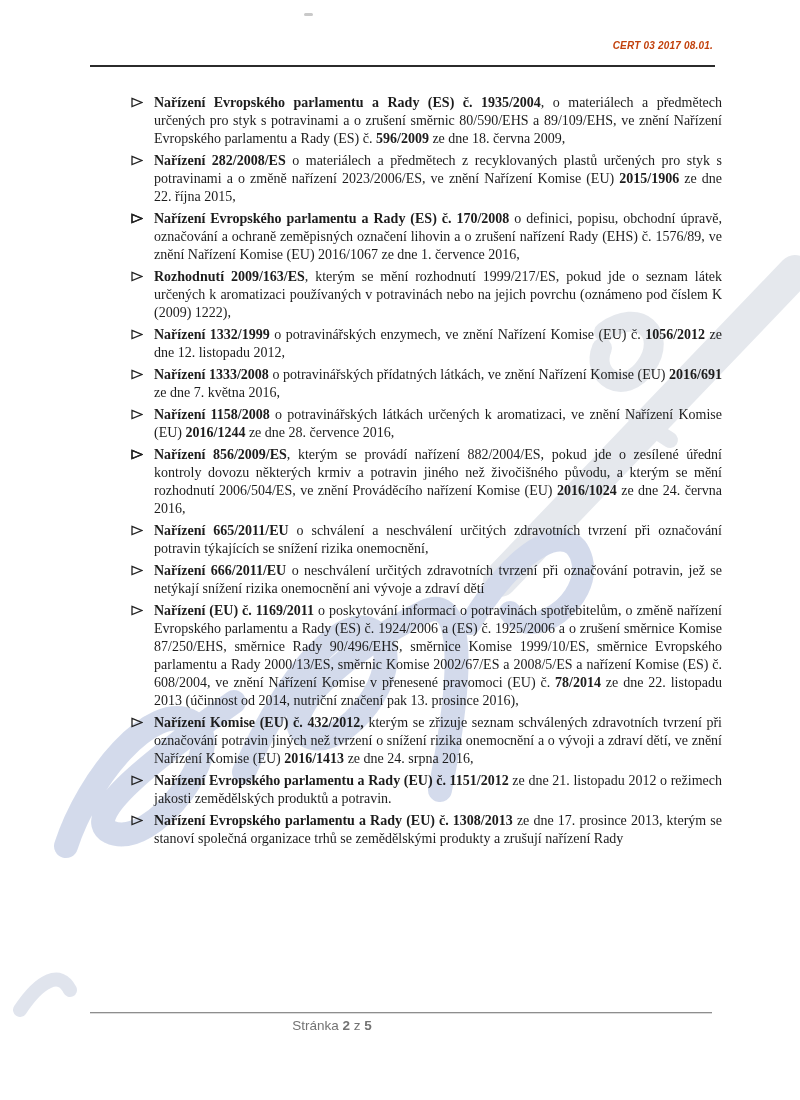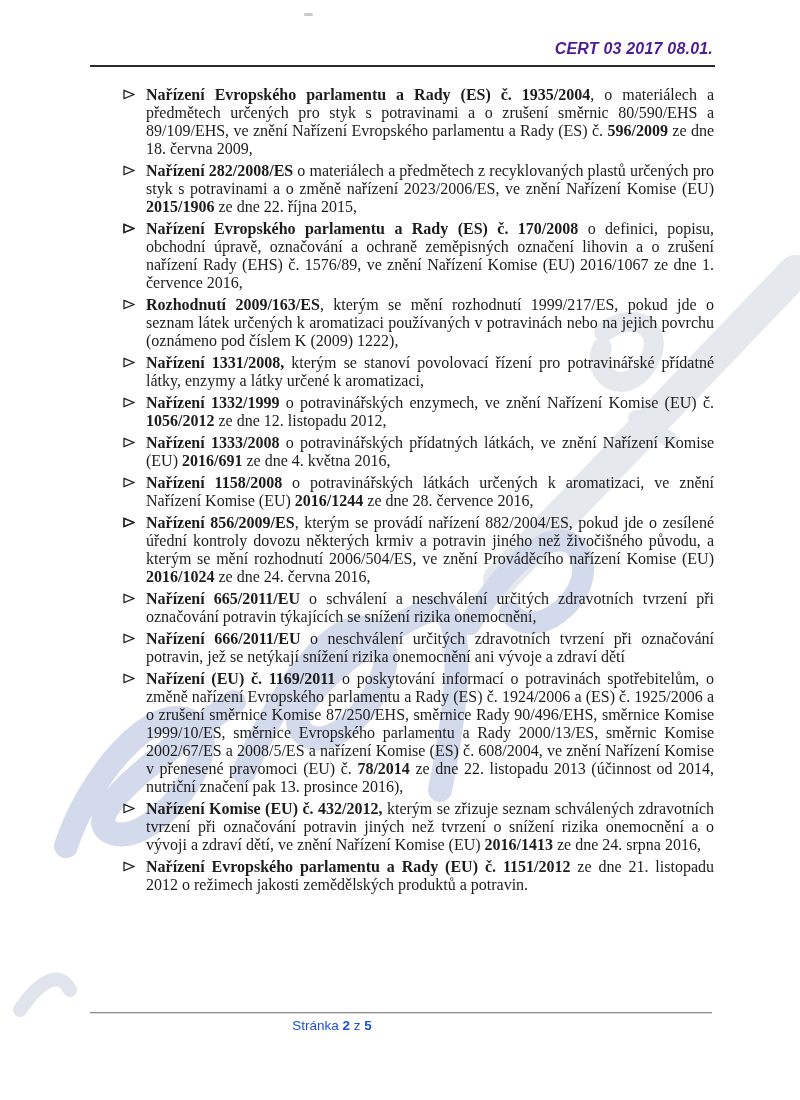--- a/index.html
+++ b/index.html
@@ -25,37 +25,37 @@
     background: #c9c9c9;
     border-radius: 2px;
   }
   .header-code {
     position: absolute;
     top: 40px;
     right: 87px;
     font-family: "Liberation Sans", sans-serif;
     font-style: italic;
     font-weight: 600;
-    font-size: 16px;
-    color: #4c1d95;
+    font-size: 10px;
+    color: #c2410c;
     letter-spacing: 0.2px;
   }
   .header-rule {
     position: absolute;
     top: 65px; left: 90px;
     width: 625px; height: 2px;
     background: #2b2b2b;
   }
   .reg-list {
     position: absolute;
     top: 86px; left: 122px;
     width: 592px;
-    margin: 0; padding: 0;
+    margin: 8px; padding: 0;
     list-style: none;
-    font-size: 16px;
+    font-size: 14px;
     line-height: 18px;
   }
   .reg-item {
     position: relative;
     padding-left: 24px;
     margin: 0 0 4px 0;
     text-align: justify;
   }
   .reg-item b { font-weight: bold; }
   .marker {
@@ -71,21 +71,21 @@
     background: #8e8e8e;
     box-shadow: 0 1px 0 rgba(150,150,150,0.35);
   }
   .page-number {
     position: absolute;
     top: 1018px; left: 0;
     width: 664px;
     text-align: center;
     font-family: "Liberation Sans", sans-serif;
     font-size: 13.5px;
-    color: #1d4ed8;
+    color: #737373;
   }
   .page-number b { font-weight: bold; }
 </style>
 </head>
 <body>
 
 <div class="page">
 
   <svg class="watermark" viewBox="0 0 800 1100" xmlns="http://www.w3.org/2000/svg" aria-hidden="true">
     <g fill="none" stroke-linecap="round" stroke-linejoin="round" opacity="0.5">
@@ -128,31 +128,26 @@
         </span><span class="item-text"><b>Nařízení Evropského parlamentu a Rady (ES) č. 170/2008</b><span> o definici, popisu, obchodní úpravě, označování a ochraně zeměpisných označení lihovin a o zrušení nařízení Rady (EHS) č. 1576/89, ve znění Nařízení Komise (EU) 2016/1067 ze dne 1. července 2016,</span></span></li>
       <li class="reg-item"><span class="marker">
           <svg width="12" height="11" viewBox="0 0 12 11">
             <path d="M1 1.4 L10.8 5.5 L1 9.6 Z" fill="none" stroke="#222222" stroke-width="1.3"></path>
           </svg>
         </span><span class="item-text"><b>Rozhodnutí 2009/163/ES</b><span>, kterým se mění rozhodnutí 1999/217/ES, pokud jde o seznam látek určených k aromatizaci používaných v potravinách nebo na jejich povrchu (oznámeno pod číslem K (2009) 1222),</span></span></li>
       <li class="reg-item"><span class="marker">
           <svg width="12" height="11" viewBox="0 0 12 11">
             <path d="M1 1.4 L10.8 5.5 L1 9.6 Z" fill="none" stroke="#222222" stroke-width="1.3"></path>
           </svg>
-        </span><span class="item-text"><b>Nařízení 1331/2008,</b><span> kterým se stanoví povolovací řízení pro potravinářské přídatné látky, enzymy a látky určené k aromatizaci,</span></span></li>
-      <li class="reg-item"><span class="marker">
-          <svg width="12" height="11" viewBox="0 0 12 11">
-            <path d="M1 1.4 L10.8 5.5 L1 9.6 Z" fill="none" stroke="#222222" stroke-width="1.3"></path>
-          </svg>
         </span><span class="item-text"><b>Nařízení 1332/1999</b><span> o potravinářských enzymech, ve znění Nařízení Komise (EU) č. </span><b>1056/2012</b><span> ze dne 12. listopadu 2012,</span></span></li>
       <li class="reg-item"><span class="marker">
           <svg width="12" height="11" viewBox="0 0 12 11">
             <path d="M1 1.4 L10.8 5.5 L1 9.6 Z" fill="none" stroke="#222222" stroke-width="1.3"></path>
           </svg>
-        </span><span class="item-text"><b>Nařízení 1333/2008</b><span> o potravinářských přídatných látkách, ve znění Nařízení Komise (EU) </span><b>2016/691</b><span> ze dne 4. května 2016,</span></span></li>
+        </span><span class="item-text"><b>Nařízení 1333/2008</b><span> o potravinářských přídatných látkách, ve znění Nařízení Komise (EU) </span><b>2016/691</b><span> ze dne 7. května 2016,</span></span></li>
       <li class="reg-item"><span class="marker">
           <svg width="12" height="11" viewBox="0 0 12 11">
             <path d="M1 1.4 L10.8 5.5 L1 9.6 Z" fill="none" stroke="#222222" stroke-width="1.3"></path>
           </svg>
         </span><span class="item-text"><b>Nařízení 1158/2008</b><span> o potravinářských látkách určených k aromatizaci, ve znění Nařízení Komise (EU) </span><b>2016/1244</b><span> ze dne 28. července 2016,</span></span></li>
       <li class="reg-item"><span class="marker">
           <svg width="12" height="11" viewBox="0 0 12 11">
             <path d="M1 1.4 L10.8 5.5 L1 9.6 Z" fill="none" stroke="#222222" stroke-width="1.3"></path>
           </svg>
         </span></li>
@@ -179,19 +174,24 @@
       <li class="reg-item"><span class="marker">
           <svg width="12" height="11" viewBox="0 0 12 11">
             <path d="M1 1.4 L10.8 5.5 L1 9.6 Z" fill="none" stroke="#222222" stroke-width="1.3"></path>
           </svg>
         </span><span class="item-text"><b>Nařízení Komise (EU) č. 432/2012,</b><span> kterým se zřizuje seznam schválených zdravotních tvrzení při označování potravin jiných než tvrzení o snížení rizika onemocnění a o vývoji a zdraví dětí, ve znění Nařízení Komise (EU) </span><b>2016/1413</b><span> ze dne 24. srpna 2016,</span></span></li>
       <li class="reg-item"><span class="marker">
           <svg width="12" height="11" viewBox="0 0 12 11">
             <path d="M1 1.4 L10.8 5.5 L1 9.6 Z" fill="none" stroke="#222222" stroke-width="1.3"></path>
           </svg>
         </span><span class="item-text"><b>Nařízení Evropského parlamentu a Rady (EU) č. 1151/2012</b><span> ze dne 21. listopadu 2012 o režimech jakosti zemědělských produktů a potravin.</span></span></li>
+      <li class="reg-item"><span class="marker">
+          <svg width="12" height="11" viewBox="0 0 12 11">
+            <path d="M1 1.4 L10.8 5.5 L1 9.6 Z" fill="none" stroke="#222222" stroke-width="1.3"></path>
+          </svg>
+        </span><span class="item-text"><b>Nařízení Evropského parlamentu a Rady (EU) č. 1308/2013</b><span> ze dne 17. prosince 2013, kterým se stanoví společná organizace trhů se zemědělskými produkty a zrušují nařízení Rady</span></span></li>
     </ul>
 
   <div class="footer-rule"></div>
 
   <div class="page-number" id="page-number"><span>Stránka </span><b>2</b><span> z </span><b>5</b></div>
 
 </div>
 
 </body></html>

